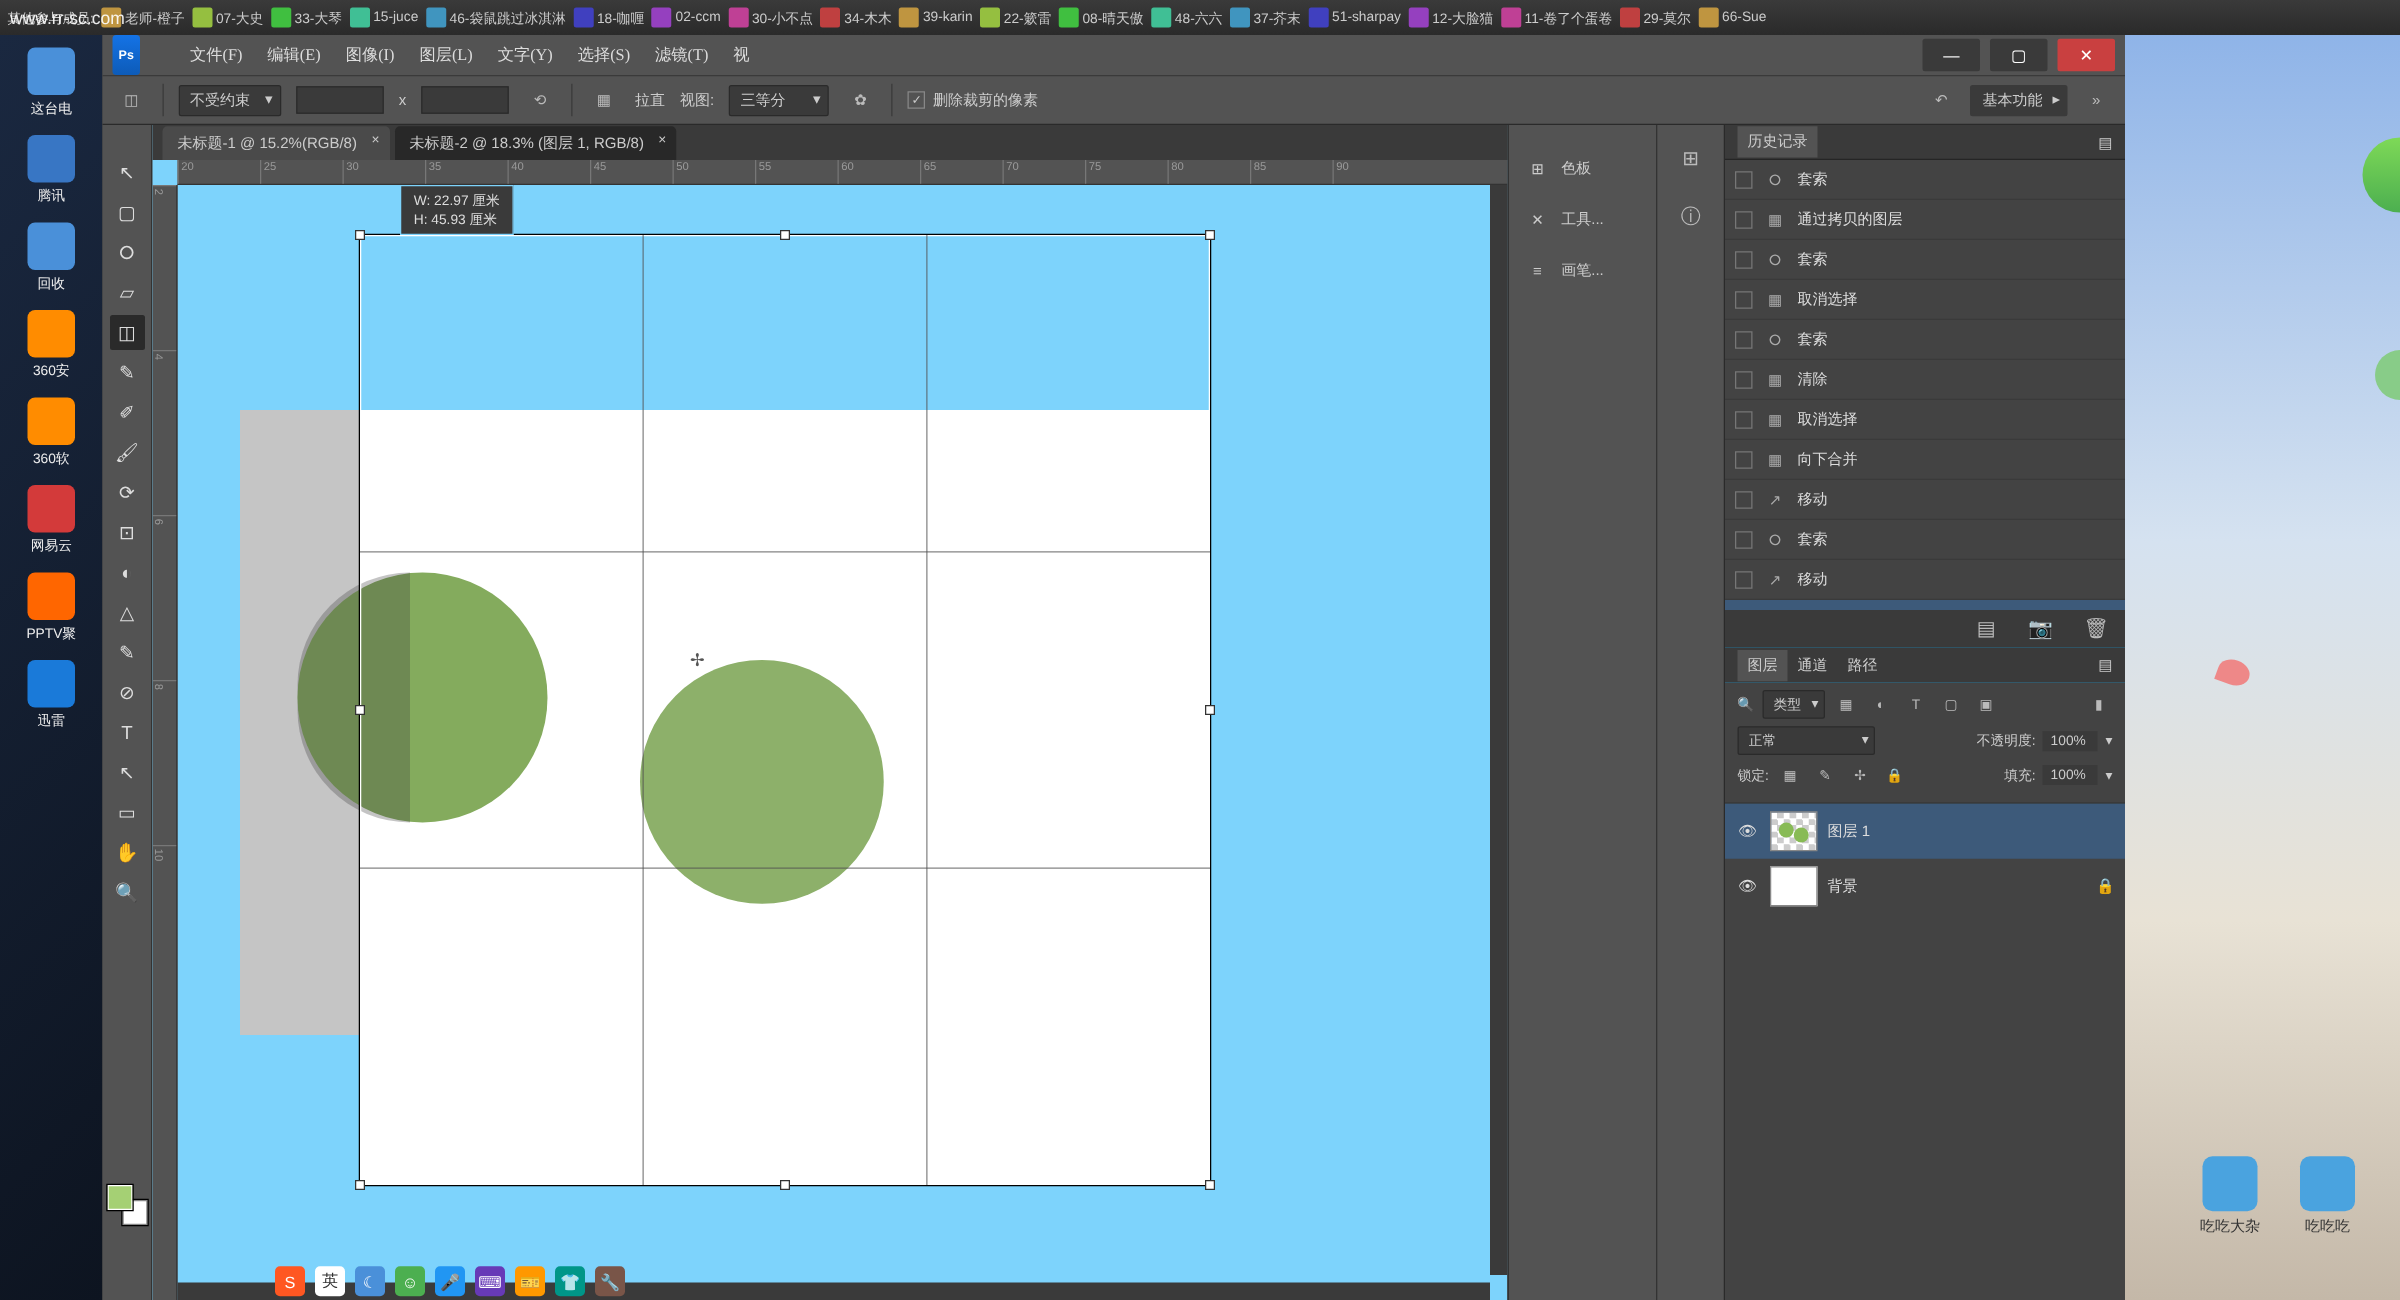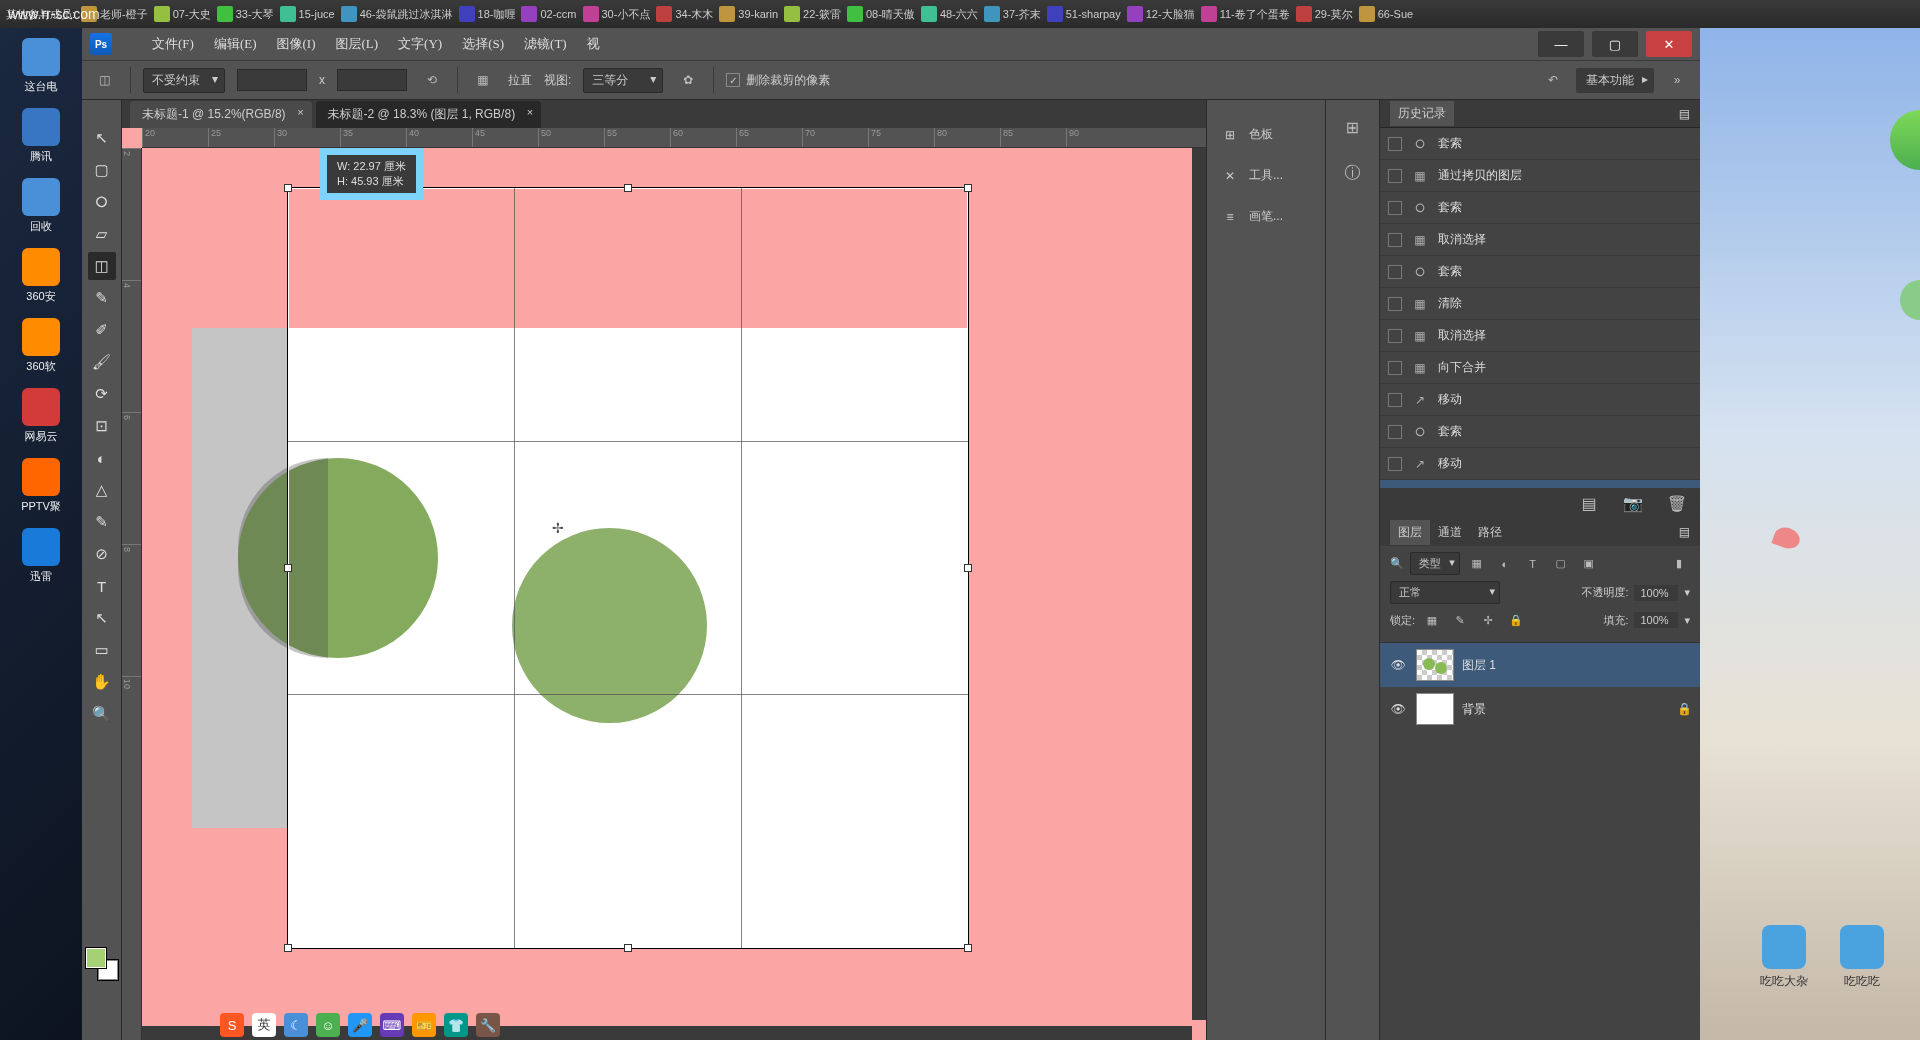--- a/index.html
+++ b/index.html
@@ -20,21 +20,21 @@
 .dr-icon { position: absolute; bottom: 50px; display: flex; flex-direction: column; align-items: center; color: #333; font-size: 12px; }
 .dr-icon .di { width: 44px; height: 44px; border-radius: 8px; margin-bottom: 4px; }
 
 
 .float-circle { position: absolute; right: 0; top: 110px; width: 30px; height: 60px; background: linear-gradient(#7ed957,#4caf50); border-radius: 30px 0 0 30px; z-index: 200; }
 .float-circle2 { position: absolute; right: 0; top: 280px; width: 20px; height: 40px; background: #8c8; border-radius: 20px 0 0 20px; z-index: 200; }
 
 
 .ps-window { position: absolute; left: 82px; top: 28px; right: 220px; bottom: 0; background: #535353; display: flex; flex-direction: column; }
 .ps-titlebar { height: 32px; background: #535353; display: flex; align-items: center; padding: 0 8px; }
-.ps-logo { width: 22px; height: 22px; background: linear-gradient(#1473e6,#0d5bb8); border-radius: 3px; display: flex; align-items: center; justify-content: center; color: #fff; font-size: 10px; font-weight: bold; }
+.ps-logo { width: 22px; height: 32px; background: linear-gradient(#1473e6,#0d5bb8); border-radius: 3px; display: flex; align-items: center; justify-content: center; color: #fff; font-size: 10px; font-weight: bold; }
 .win-controls { margin-left: auto; display: flex; }
 .win-btn { width: 46px; height: 26px; display: flex; align-items: center; justify-content: center; color: #fff; font-size: 13px; cursor: pointer; }
 .win-btn.close { background: #c94040; border-radius: 2px; }
 .win-btn.other { background: #3a3a3a; margin-right: 8px; border-radius: 2px; }
 .menu-row { display: flex; margin-left: 30px; }
 .menu-item { padding: 4px 10px; color: #ddd; font-size: 13px; cursor: pointer; font-family: Liberation Serif, serif; }
 
 .sharing-banner { position: absolute; left: 540px; top: 0; height: 56px; width: 490px; background: #fff; display: flex; align-items: center; padding: 0 28px; font-size: 14px; color: #333; z-index: 50; }
 .sharing-banner .timer { margin-left: 30px; margin-right: 40px; }
 
@@ -54,21 +54,21 @@
 
 
 .toolbox { width: 40px; background: #535353; border-right: 1px solid #2a2a2a; display: flex; flex-direction: column; align-items: center; padding-top: 24px; gap: 4px; }
 .tool { width: 28px; height: 28px; display: flex; align-items: center; justify-content: center; color: #ddd; font-size: 15px; cursor: pointer; border-radius: 2px; }
 .tool.active { background: #2a2a2a; }
 .swatches { margin-top: auto; margin-bottom: 60px; width: 32px; height: 32px; position: relative; }
 .sw-fg { position: absolute; width: 20px; height: 20px; background: #a5d074; border: 1px solid #fff; outline: 1px solid #000; }
 .sw-bg { position: absolute; width: 20px; height: 20px; background: #fff; border: 1px solid #888; right: 0; bottom: 0; outline: 1px solid #000; }
 
 
-.doc-area { flex: 1; display: flex; flex-direction: column; background: #fca5a5; min-width: 0; }
+.doc-area { flex: 1; display: flex; flex-direction: column; background: #7dd3fc; min-width: 0; }
 .doc-tabs { height: 28px; display: flex; align-items: flex-end; padding-left: 8px; background: #3a3a3a; }
 .doc-tab { padding: 5px 26px 5px 12px; background: #4a4a4a; color: #ccc; font-size: 12px; margin-right: 4px; border-radius: 4px 4px 0 0; position: relative; cursor: pointer; }
 .doc-tab.active { background: #282828; }
 .doc-tab .x { position: absolute; right: 8px; top: 5px; font-size: 11px; }
 .canvas-wrap { flex: 1; position: relative; overflow: hidden; }
 .ruler-h { position: absolute; left: 20px; right: 0; top: 0; height: 20px; background: #535353; border-bottom: 1px solid #333; color: #999; font-size: 9px; display: flex; }
 .ruler-h span { width: 66px; border-left: 1px solid #777; padding-left: 2px; }
 .ruler-v { position: absolute; left: 0; top: 20px; bottom: 0; width: 20px; background: #535353; border-right: 1px solid #333; color: #999; font-size: 9px; display: flex; flex-direction: column; }
 .ruler-v span { height: 132px; border-top: 1px solid #777; padding-top: 2px; writing-mode: vertical-lr; }
 .canvas-content { position: absolute; left: 20px; top: 20px; right: 0; bottom: 0; }
@@ -76,21 +76,21 @@
 .crop-border { position: absolute; inset: 0; border: 1px solid #fff; outline: 1px solid #000; }
 .grid-v { position: absolute; top: 0; bottom: 0; width: 1px; background: rgba(80,80,80,0.7); }
 .grid-h { position: absolute; left: 0; right: 0; height: 1px; background: rgba(80,80,80,0.7); }
 .handle { position: absolute; width: 8px; height: 8px; background: #fff; border: 1px solid #333; }
 .page-white { position: absolute; left: 146px; top: 180px; width: 680px; height: 620px; background: #fff; }
 .gray-side { position: absolute; left: 50px; top: 180px; width: 96px; height: 500px; background: #c5c5c5; }
 .circle1 { position: absolute; left: 96px; top: 310px; width: 200px; height: 200px; background: #84ab5d; border-radius: 50%; }
 .circle1-dark { position: absolute; left: 96px; top: 310px; width: 90px; height: 200px; background: rgba(60,60,60,0.3); border-radius: 100px 0 0 100px; }
 .circle2 { position: absolute; left: 370px; top: 380px; width: 195px; height: 195px; background: #8db06a; border-radius: 50%; }
 .center-mark { position: absolute; left: 410px; top: 372px; color: #555; font-size: 14px; }
-.dim-box { position: absolute; left: 178px; top: 0px; background: #3a3a3a; border: 7px solid #7dd3fc; padding: 4px 10px; color: #ddd; font-size: 11px; z-index: 30; }
+.dim-box { position: absolute; left: 178px; top: 0px; background: #3a3a3a; border: 1px solid #7dd3fc; padding: 4px 10px; color: #ddd; font-size: 11px; z-index: 30; }
 .status-bar { height: 22px; background: #535353; display: flex; align-items: center; padding: 0 12px; color: #ccc; font-size: 11px; gap: 14px; }
 
 
 .mid-strip { width: 120px; background: #535353; border-left: 1px solid #2a2a2a; border-right: 1px solid #2a2a2a; padding: 14px 0; }
 .strip-item { display: flex; align-items: center; gap: 10px; padding: 12px 14px; color: #ccc; font-size: 12px; cursor: pointer; }
 .strip-item .si { width: 18px; display: flex; justify-content: center; }
 .strip-col2 { width: 54px; background: #535353; border-right: 1px solid #2a2a2a; padding: 14px 0; display: flex; flex-direction: column; align-items: center; gap: 20px; }
 
 
 .right-panels { width: 320px; background: #0ea5e9; display: flex; flex-direction: column; }

